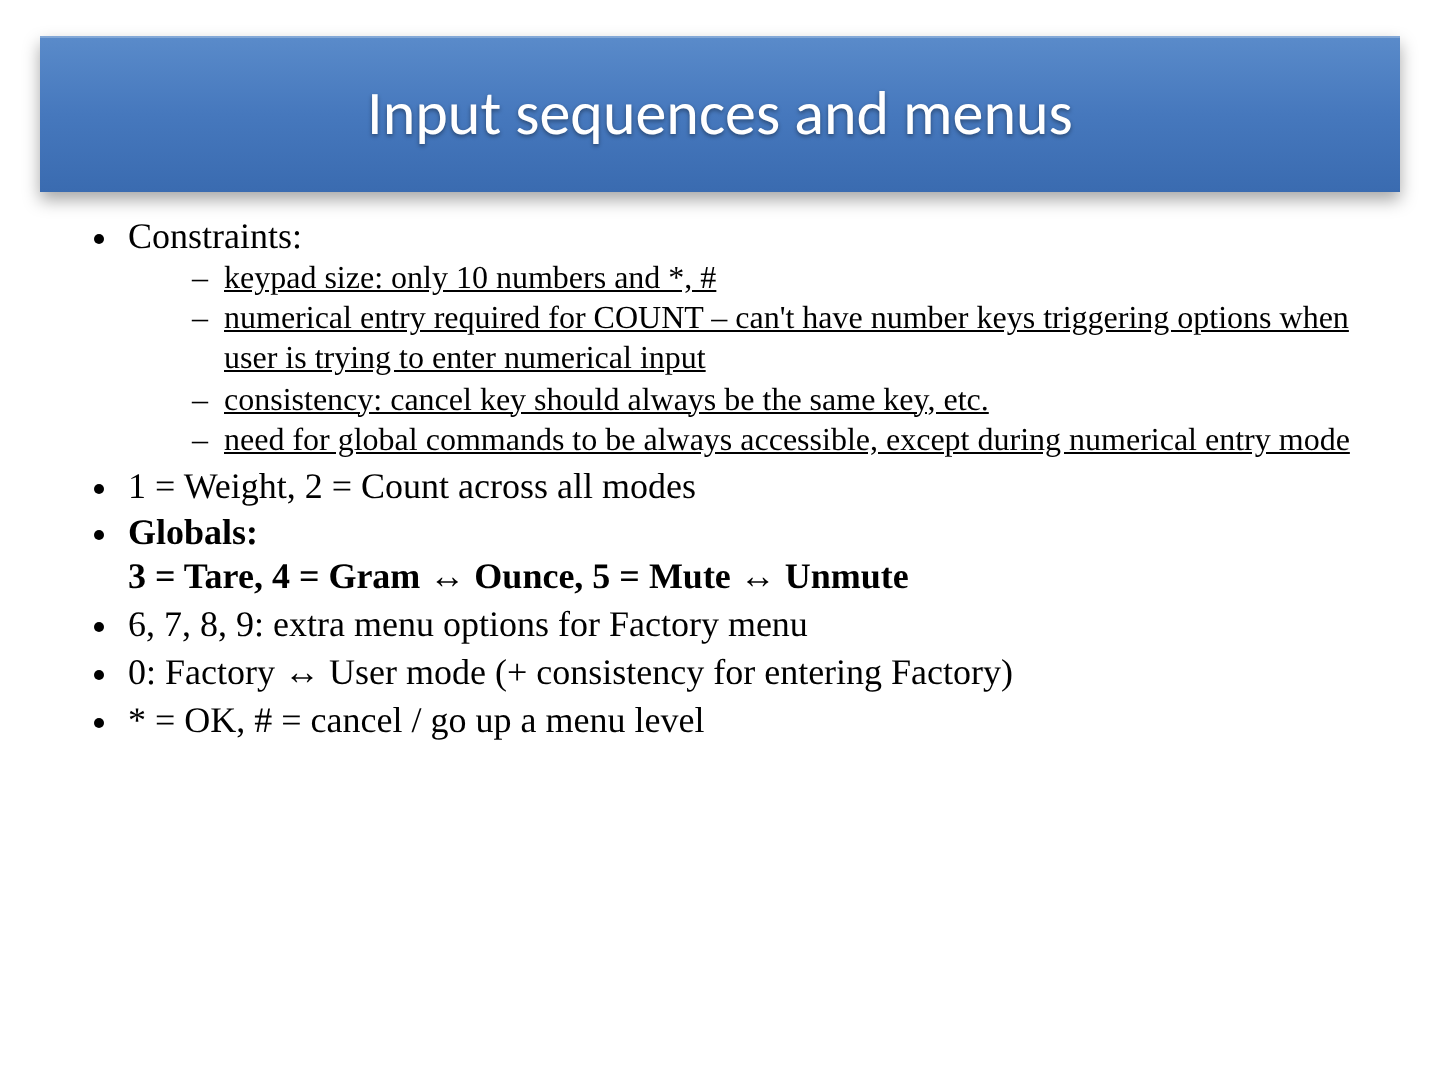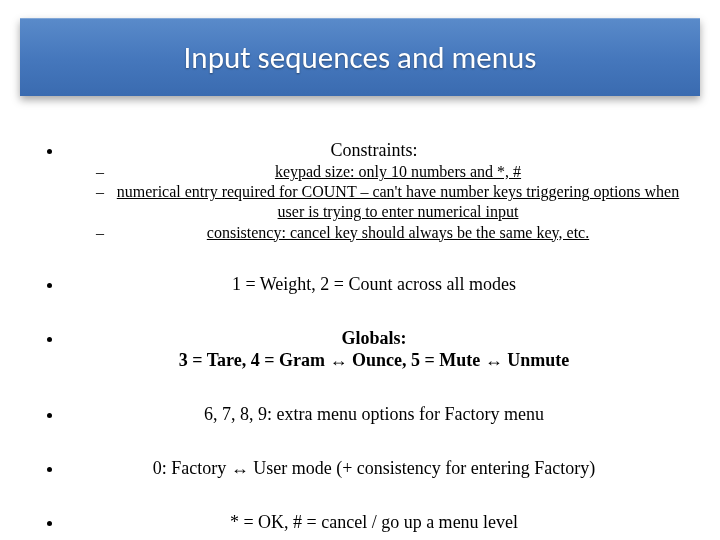--- a/index.html
+++ b/index.html
@@ -1,15 +1,15 @@
 <!DOCTYPE html>
 <html><head>
 <meta charset="utf-8">
 <style>
-  * { margin: 0; padding: 0; box-sizing: border-box; text-align: center; }
+  * { margin: 0; padding: 0; box-sizing: border-box; }
   body {
     width: 720px;
     height: 540px;
     background: #ffffff;
     font-family: "Times New Roman", Times, serif;
     overflow: hidden;
   }
   .title-bar {
     margin: 18px 20px 0 20px;
     height: 78px;
@@ -31,21 +31,20 @@
     color: #000000;
     font-size: 18px;
     line-height: 1.22;
   }
   ul.top {
     list-style: disc;
     padding-left: 28px;
   }
   ul.top > li {
     margin-bottom: 2px;
-    margin-top: 32px;
   }
   ul.sub {
     list-style: none;
     padding-left: 32px;
     font-size: 16px;
     line-height: 1.22;
   }
   ul.sub > li {
     position: relative;
     padding-left: 16px;
@@ -67,20 +66,21 @@
 </div>
 
 <div class="content">
   <ul class="top">
     <li>
       <span>Constraints:</span>
       <ul class="sub">
         <li>keypad size: only 10 numbers and *, #</li>
         <li>numerical entry required for COUNT – can't have number keys triggering options when user is trying to enter numerical input</li>
         <li>consistency: cancel key should always be the same key, etc.</li>
+        <li>need for global commands to be always accessible, except during numerical entry mode</li>
       </ul>
     </li>
     <li>1 = Weight, 2 = Count across all modes</li>
     <li style="white-space: pre-line; font-weight: bold;">Globals:
 3 = Tare, 4 = Gram ↔ Ounce, 5 = Mute ↔ Unmute</li>
     <li>6, 7, 8, 9: extra menu options for Factory menu</li>
     <li>0: Factory ↔ User mode (+ consistency for entering Factory)</li>
     <li>* = OK, # = cancel / go up a menu level</li>
   </ul>
 </div>

